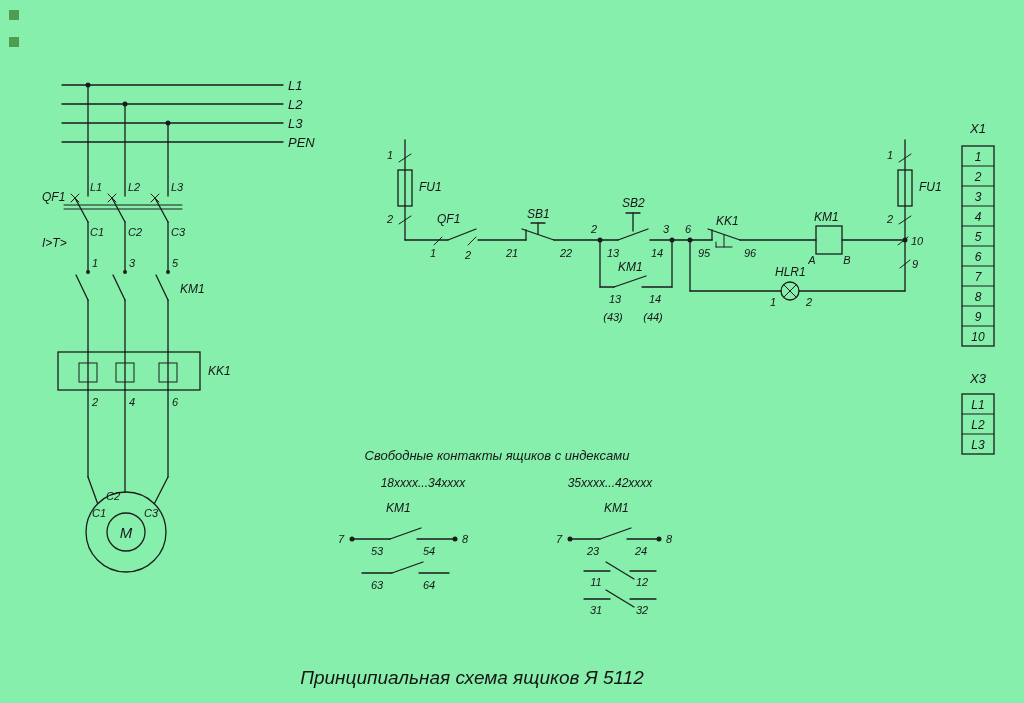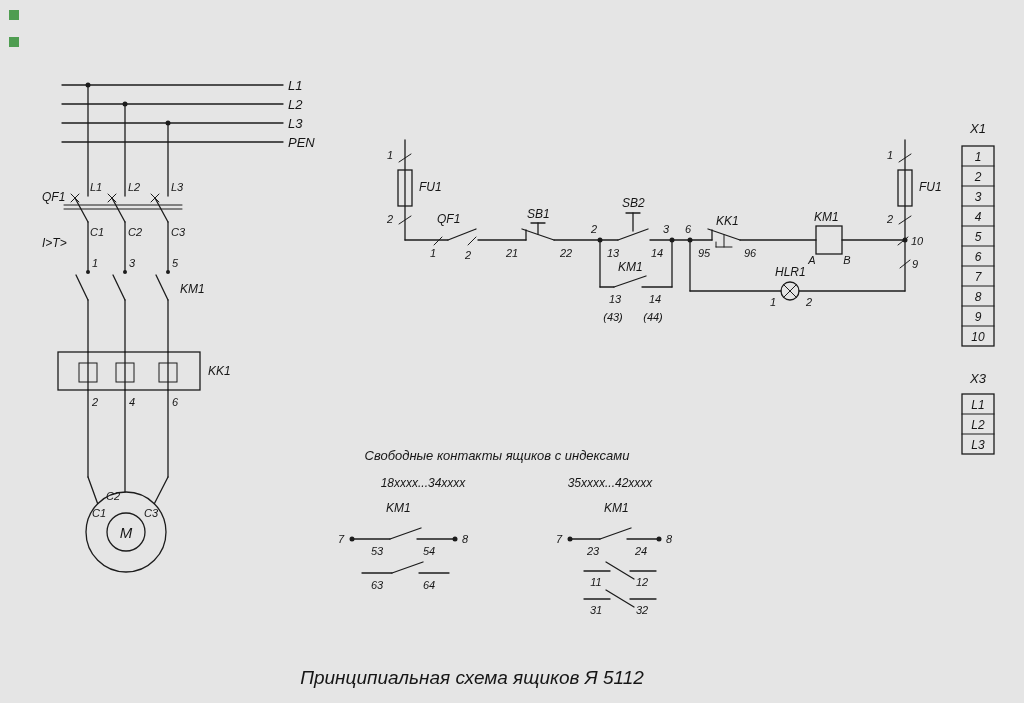--- a/index.html
+++ b/index.html
@@ -1,16 +1,16 @@
 <!DOCTYPE html>
 <html><head>
 <meta charset="utf-8">
 <style>
   html,body{margin:0;padding:0;background:#ffffff;}
-  .stage{width:1024px;height:703px;position:relative;background:#e5e5e5;overflow:hidden;}
+  .stage{width:1024px;height:703px;position:relative;background:#86efac;overflow:hidden;}
   svg{display:block;}
   .w{stroke:#1c1c1c;stroke-width:1.3;fill:none;stroke-linecap:round;}
   .w2{stroke:#1c1c1c;stroke-width:1;fill:none;stroke-linecap:round;}
   .dot{fill:#1c1c1c;stroke:none;}
   text{font-family:"Liberation Sans","DejaVu Sans",sans-serif;font-style:italic;fill:#161616;}
   .t11{font-size:11px;}
   .t12{font-size:12px;}
   .t13{font-size:13px;}
   .t15{font-size:15px;}
   .title{font-size:19px;}

